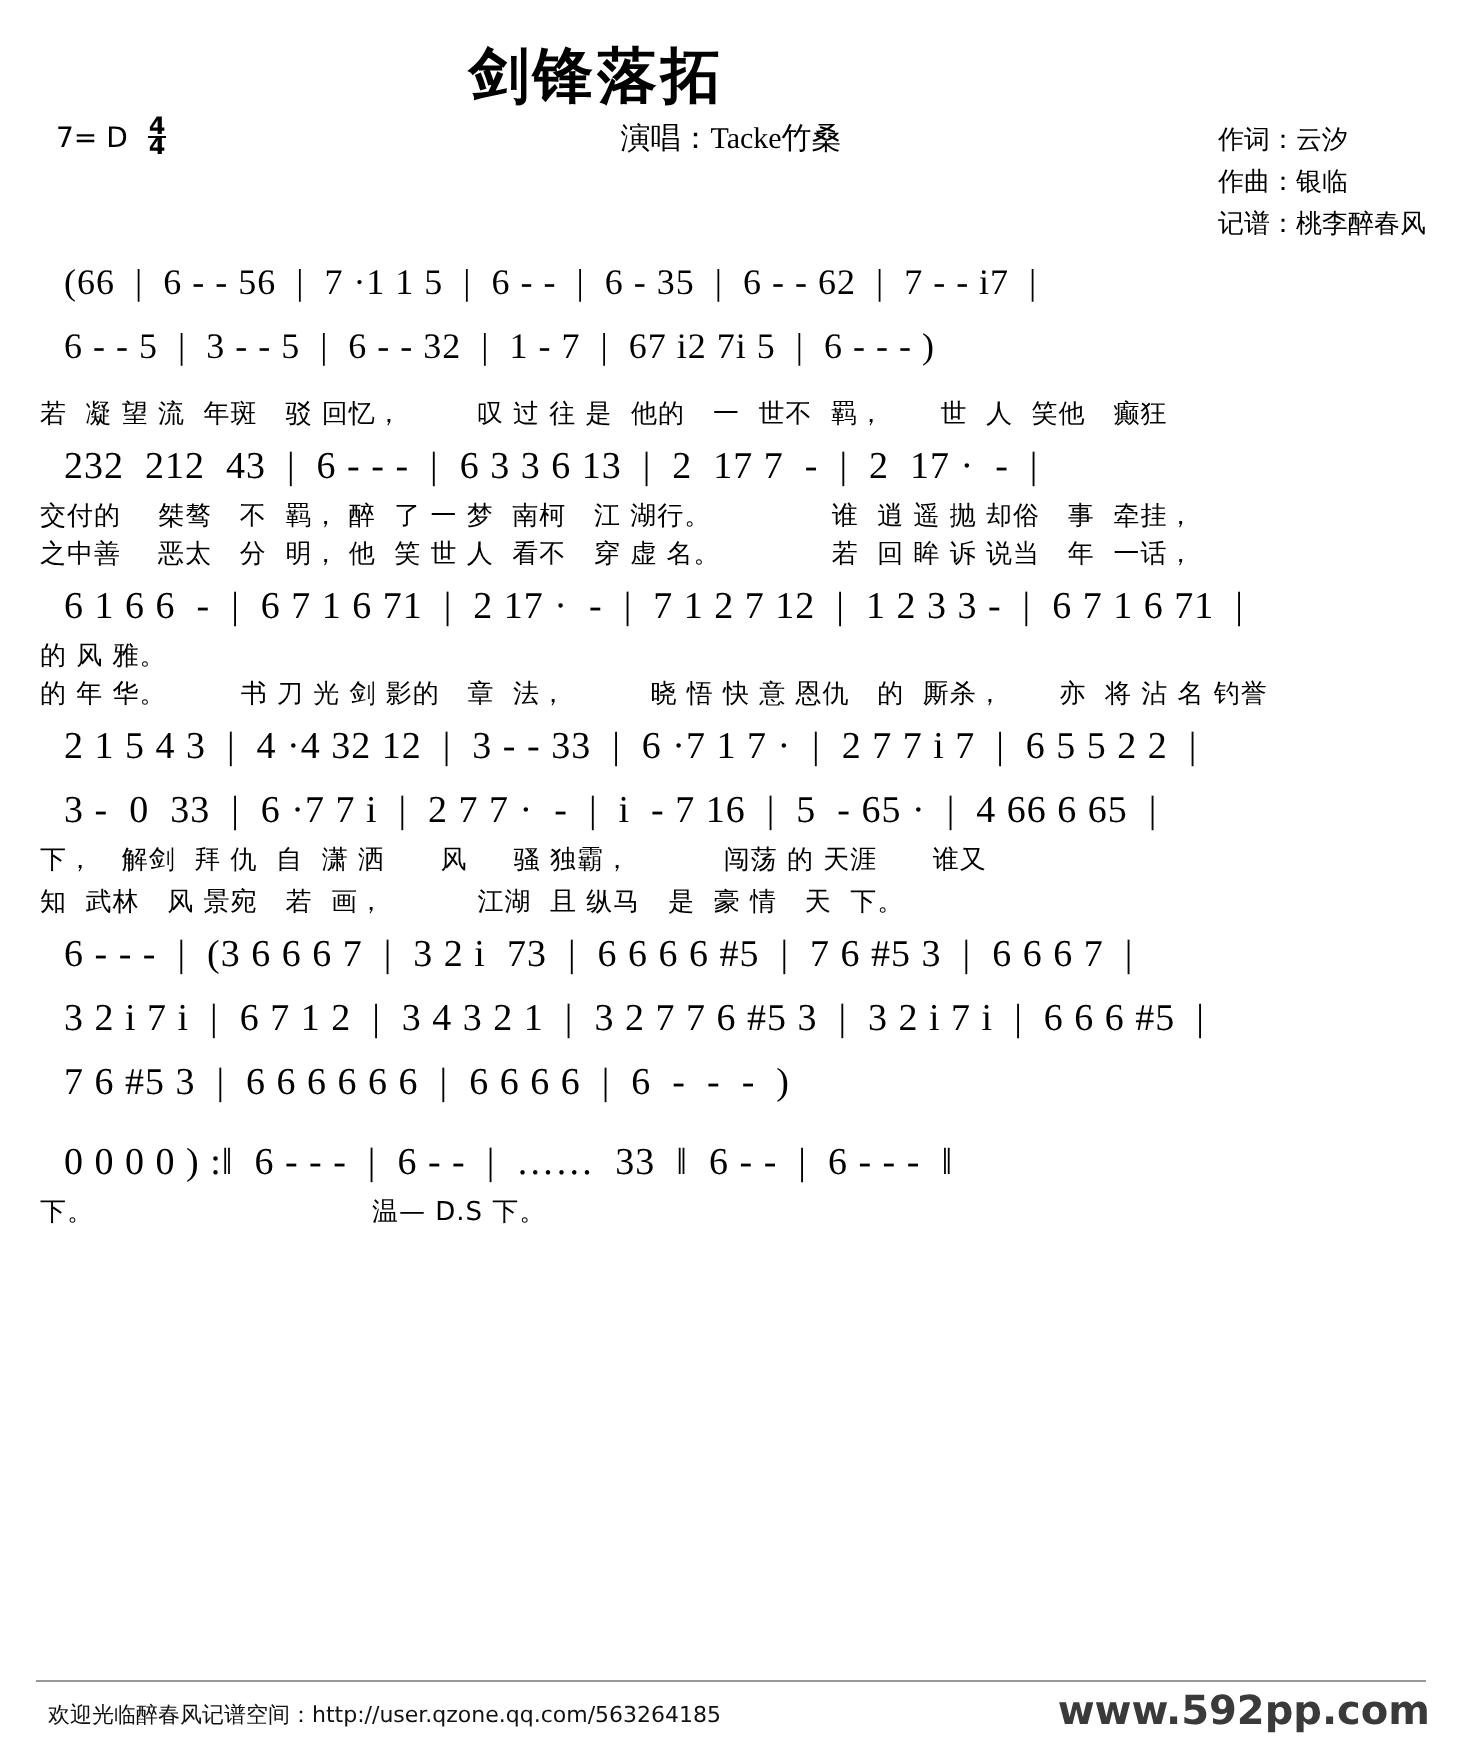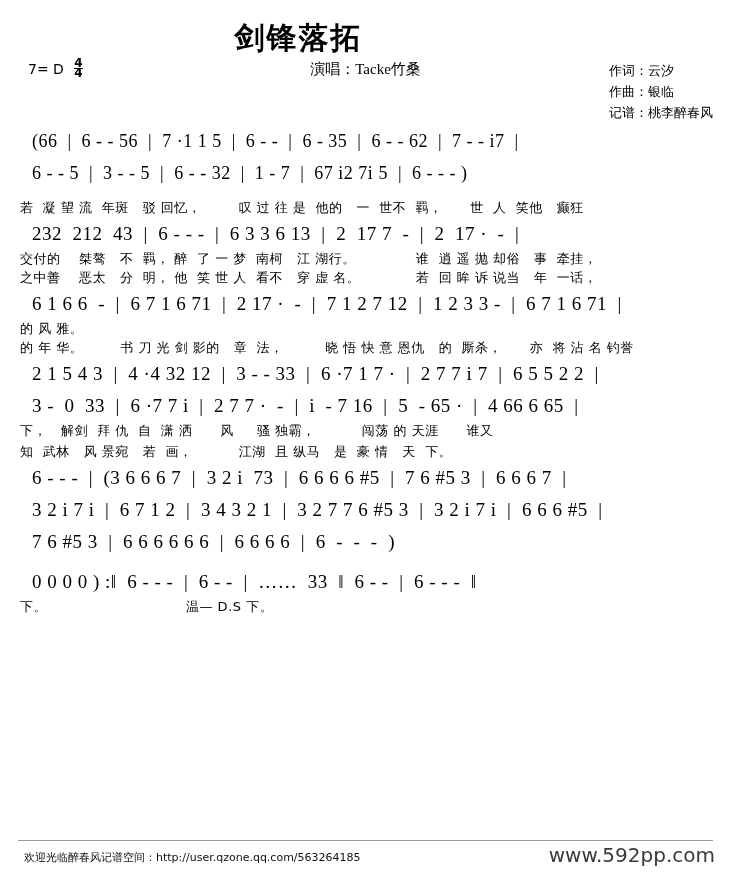--- a/index.html
+++ b/index.html
@@ -71,21 +71,21 @@
   .gap{height:8px;}
 
   .footer-left{
     position:absolute;left:24px;bottom:16px;
     font-family:"DejaVu Sans", sans-serif;
     font-size:11px;color:#111;
   }
   .footer-right{
     position:absolute;right:16px;bottom:14px;
     font-family:"DejaVu Sans", sans-serif;
-    font-size:20px;font-weight:normal;color:#3a3a3a;
+    font-size:20px;font-weight:bold;color:#3a3a3a;
     letter-spacing:0px;
     margin-top:27px;
   }
   .hr{
     position:absolute;left:18px;right:18px;bottom:40px;
     border-top:1px solid #999;
   }
 </style>
 </head>
 <body>

